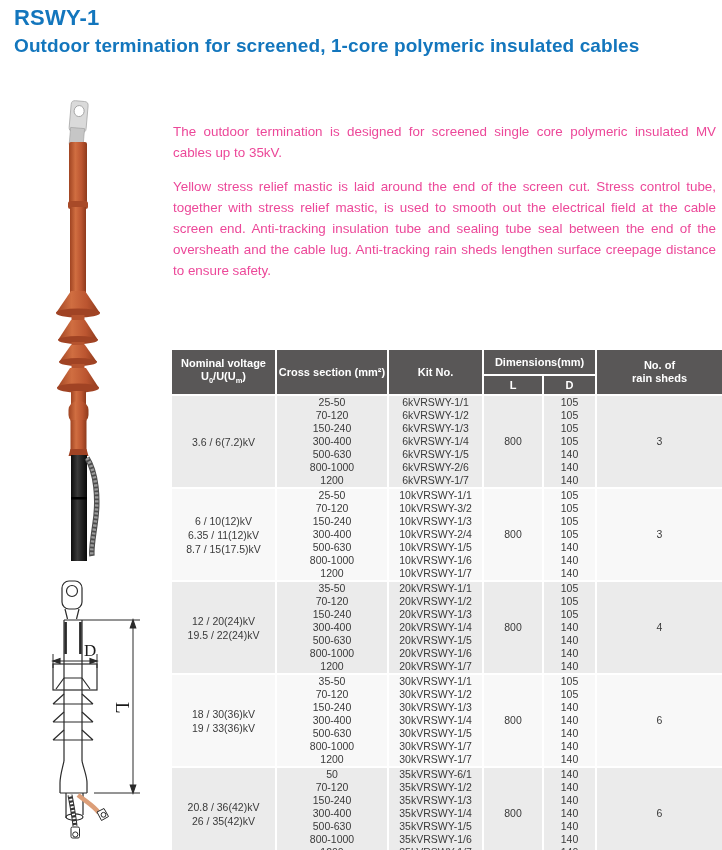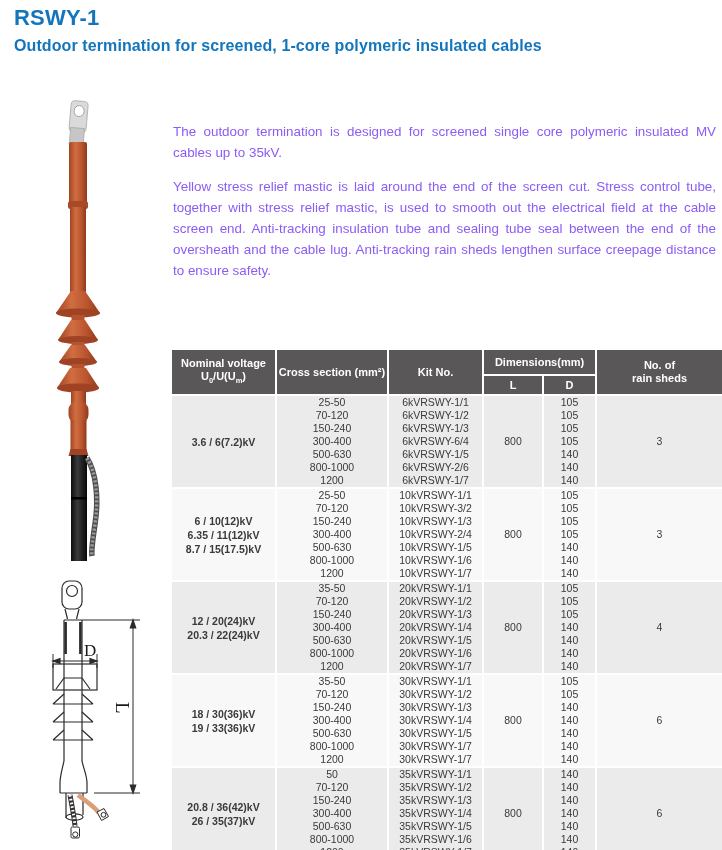--- a/index.html
+++ b/index.html
@@ -4,24 +4,24 @@
 <style>
   html,body { margin:0; padding:0; background:#ffffff; }
   .page {
     position:relative; width:722px; height:850px; background:#fff;
     font-family:"Liberation Sans", sans-serif; overflow:hidden;
   }
 
   
   .titleblock { position:absolute; left:14px; top:5px; width:700px; color:var(--accent); }
   .titleblock h1 { margin:0; font-size:22px; line-height:26px; font-weight:bold; letter-spacing:0.2px; }
-  .titleblock h2 { margin:1px 0 0 0; font-size:16px; line-height:27px; font-weight:bold; letter-spacing:0.1px; }
+  .titleblock h2 { margin:1px 0 0 0; font-size:19px; line-height:27px; font-weight:bold; letter-spacing:0.1px; }
 
   
-  .description { position:absolute; left:173px; top:121px; width:543px; color:#8b5cf6; }
+  .description { position:absolute; left:173px; top:121px; width:543px; color:#ec4899; }
   .description p { margin:0 0 13px 0; font-size:13.4px; line-height:21px; text-align:justify; }
 
   
   .photo  { position:absolute; left:14px; top:98px;  width:130px; height:475px; }
   .drawing{ position:absolute; left:18px; top:576px; width:140px; height:272px; }
 
   
   .tablewrap { position:absolute; left:170px; top:348px; width:552px; }
   table.spec { border-collapse:collapse; table-layout:fixed; width:552px;
                font-size:10.5px; color:#3a3a3a; border-bottom:4px solid var(--tbl-bottom); }
@@ -33,21 +33,21 @@
   table.spec thead tr.r2 th { height:18px; }
   table.spec th sub { font-size:7.5px; }
   table.spec td {
     text-align:center; vertical-align:middle; padding:0;
     height:13px; line-height:13px;
     border-left:2px solid #ffffff; border-right:2px solid #ffffff;
   }
   table.spec tbody { border-top:2px solid #ffffff; }
   tbody.shaded td { background:var(--g-shaded); }
   tbody.plain  td { background:var(--g-plain); }
-  td.voltage div { line-height:14px;font-weight:bold; }
+  td.voltage div { line-height:14px; }
 </style>
 </head>
 <body>
 
 <div class="page">
 
   <div class="titleblock">
     <h1>RSWY-1</h1>
     <h2><span>Outdoor termination for screened, 1-core polymeric insulated cables</span><br></h2>
   </div>
@@ -197,21 +197,21 @@
             <td>6kVRSWY-1/2</td>
             <td>105</td>
           </tr>
           <tr>
             <td>150-240</td>
             <td>6kVRSWY-1/3</td>
             <td>105</td>
           </tr>
           <tr>
             <td>300-400</td>
-            <td>6kVRSWY-6/4</td>
+            <td>6kVRSWY-1/4</td>
             <td>105</td>
           </tr>
           <tr>
             <td>500-630</td>
             <td>6kVRSWY-1/5</td>
             <td>140</td>
           </tr>
           <tr>
             <td>800-1000</td>
             <td>6kVRSWY-2/6</td>
@@ -264,21 +264,21 @@
           <tr>
             <td>1200</td>
             <td>10kVRSWY-1/7</td>
             <td>140</td>
           </tr>
         </tbody>
         <tbody class="shaded">
           <tr>
             <td class="voltage" rowspan="7">
               <div>12 / 20(24)kV</div>
-              <div>20.3 / 22(24)kV</div>
+              <div>19.5 / 22(24)kV</div>
             </td>
             <td>35-50</td>
             <td>20kVRSWY-1/1</td>
             <td rowspan="7">800</td>
             <td>105</td>
             <td rowspan="7">4</td>
           </tr>
           <tr>
             <td>70-120</td>
             <td>20kVRSWY-1/2</td>
@@ -350,24 +350,24 @@
           <tr>
             <td>1200</td>
             <td>30kVRSWY-1/7</td>
             <td>140</td>
           </tr>
         </tbody>
         <tbody class="shaded">
           <tr>
             <td class="voltage" rowspan="7">
               <div>20.8 / 36(42)kV</div>
-              <div>26 / 35(37)kV</div>
+              <div>26 / 35(42)kV</div>
             </td>
             <td>50</td>
-            <td>35kVRSWY-1/1</td>
+            <td>35kVRSWY-6/1</td>
             <td rowspan="7">800</td>
             <td>140</td>
             <td rowspan="7">6</td>
           </tr>
           <tr>
             <td>70-120</td>
             <td>35kVRSWY-1/2</td>
             <td>140</td>
           </tr>
           <tr>

